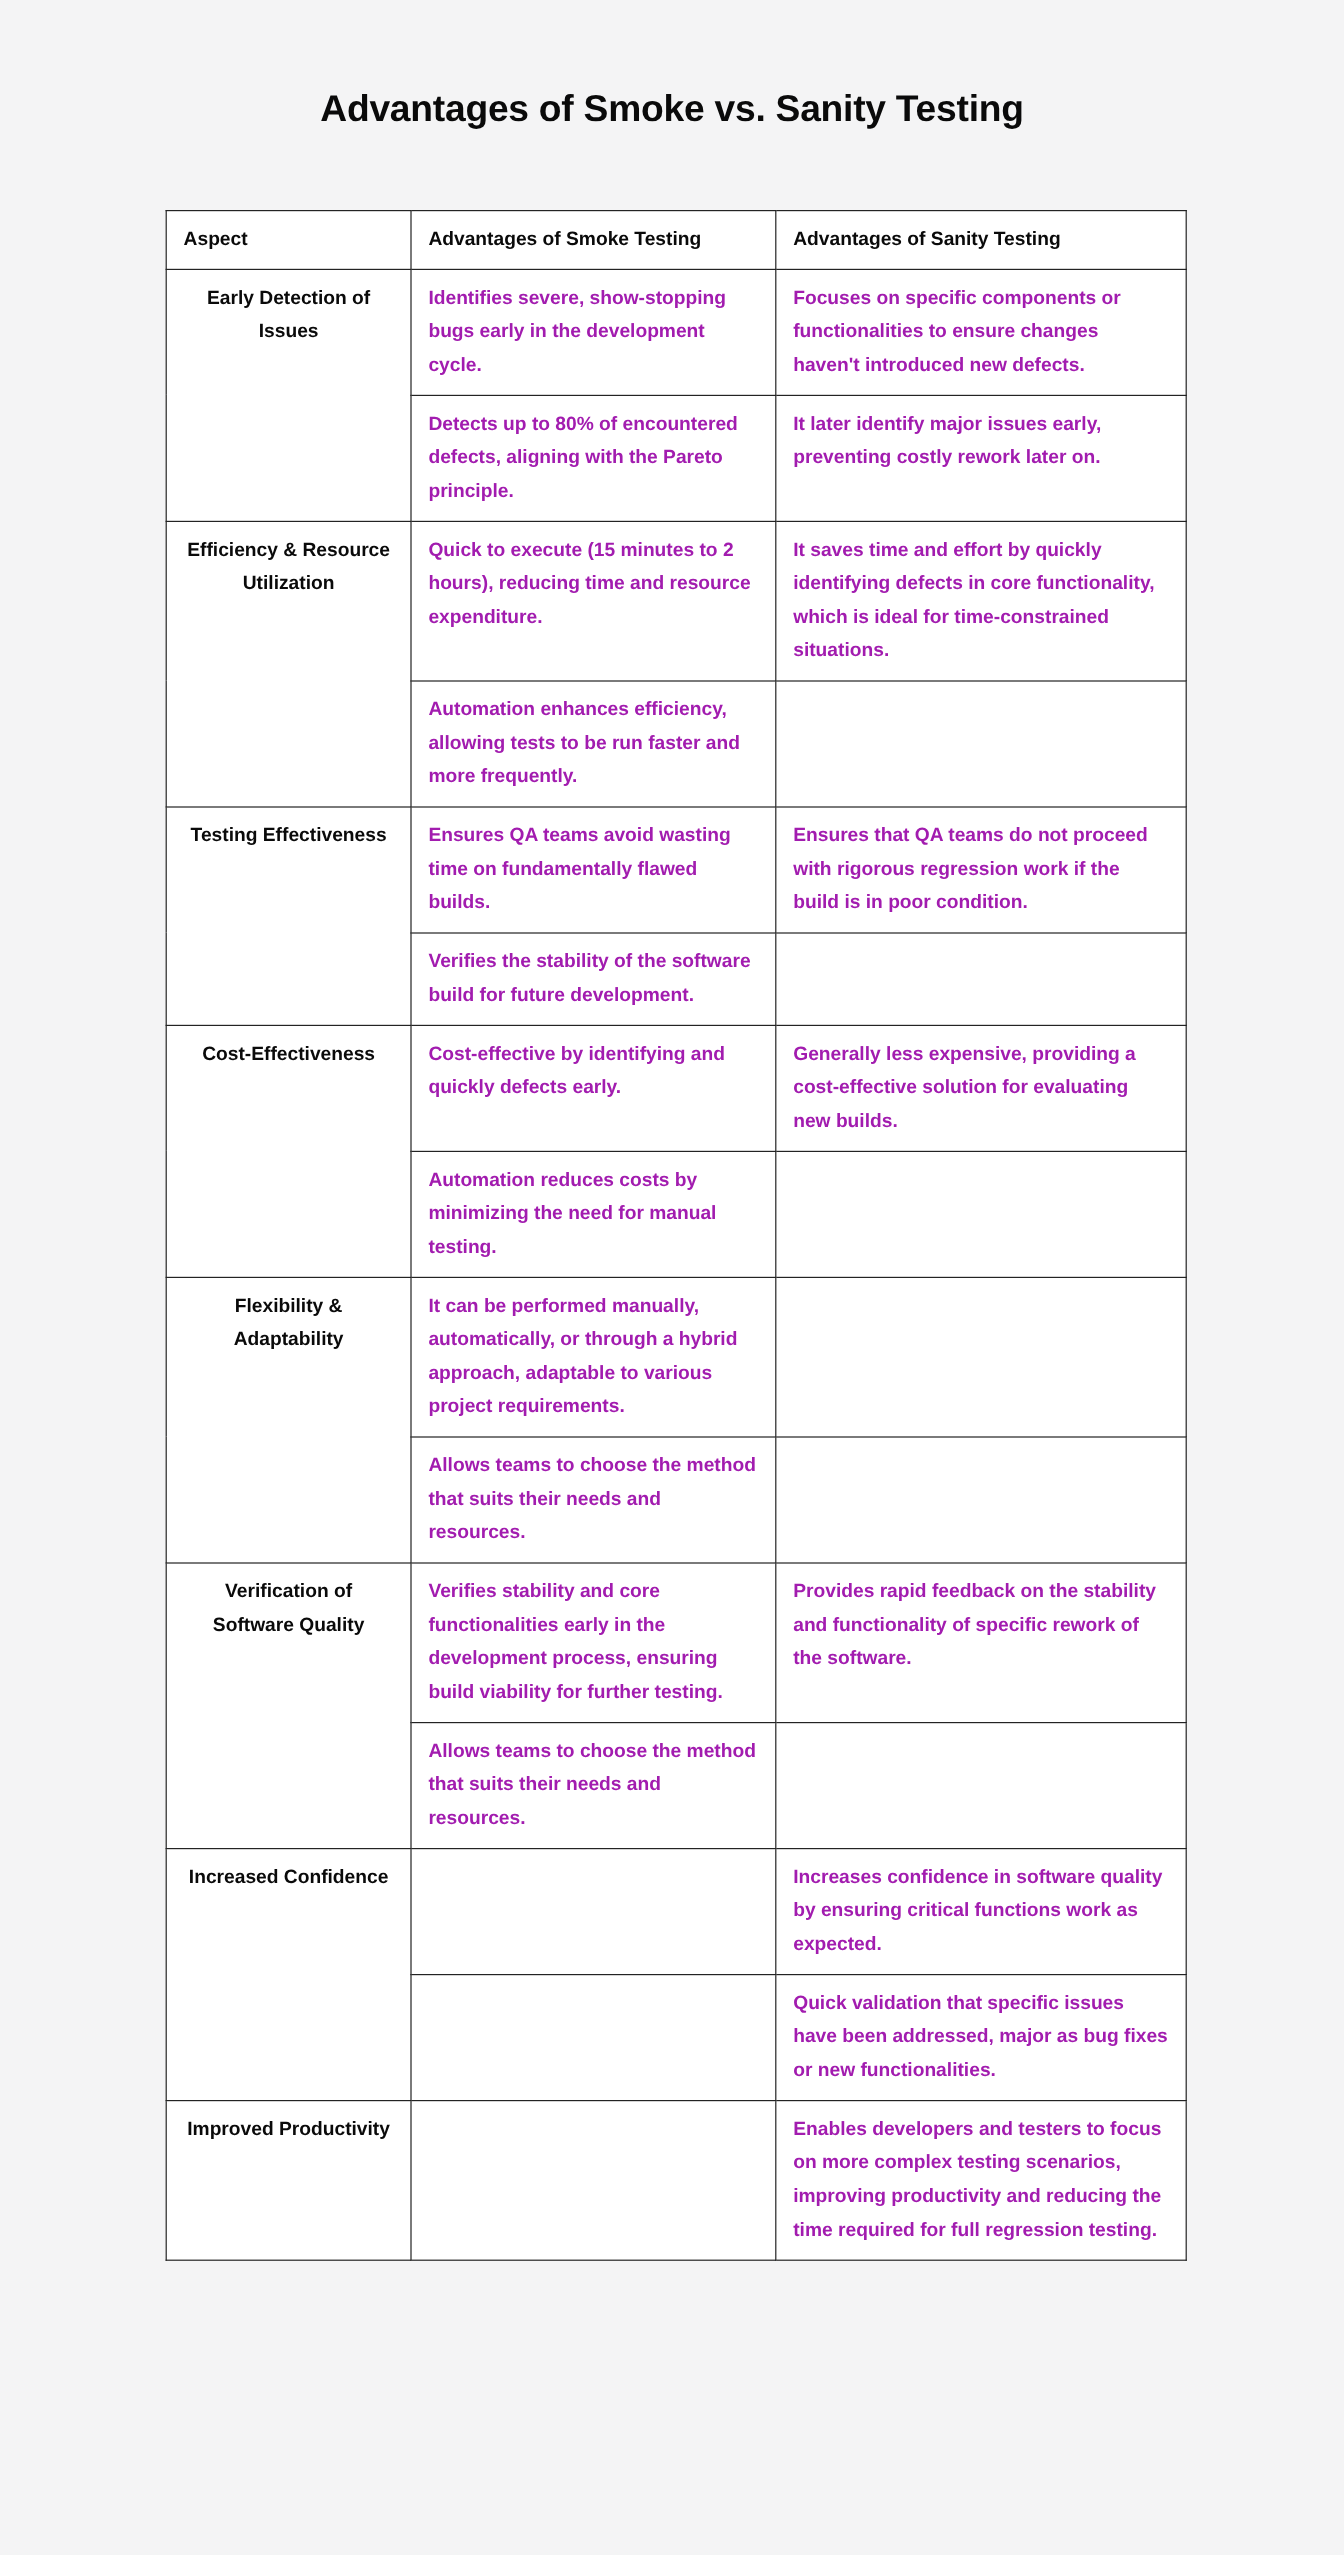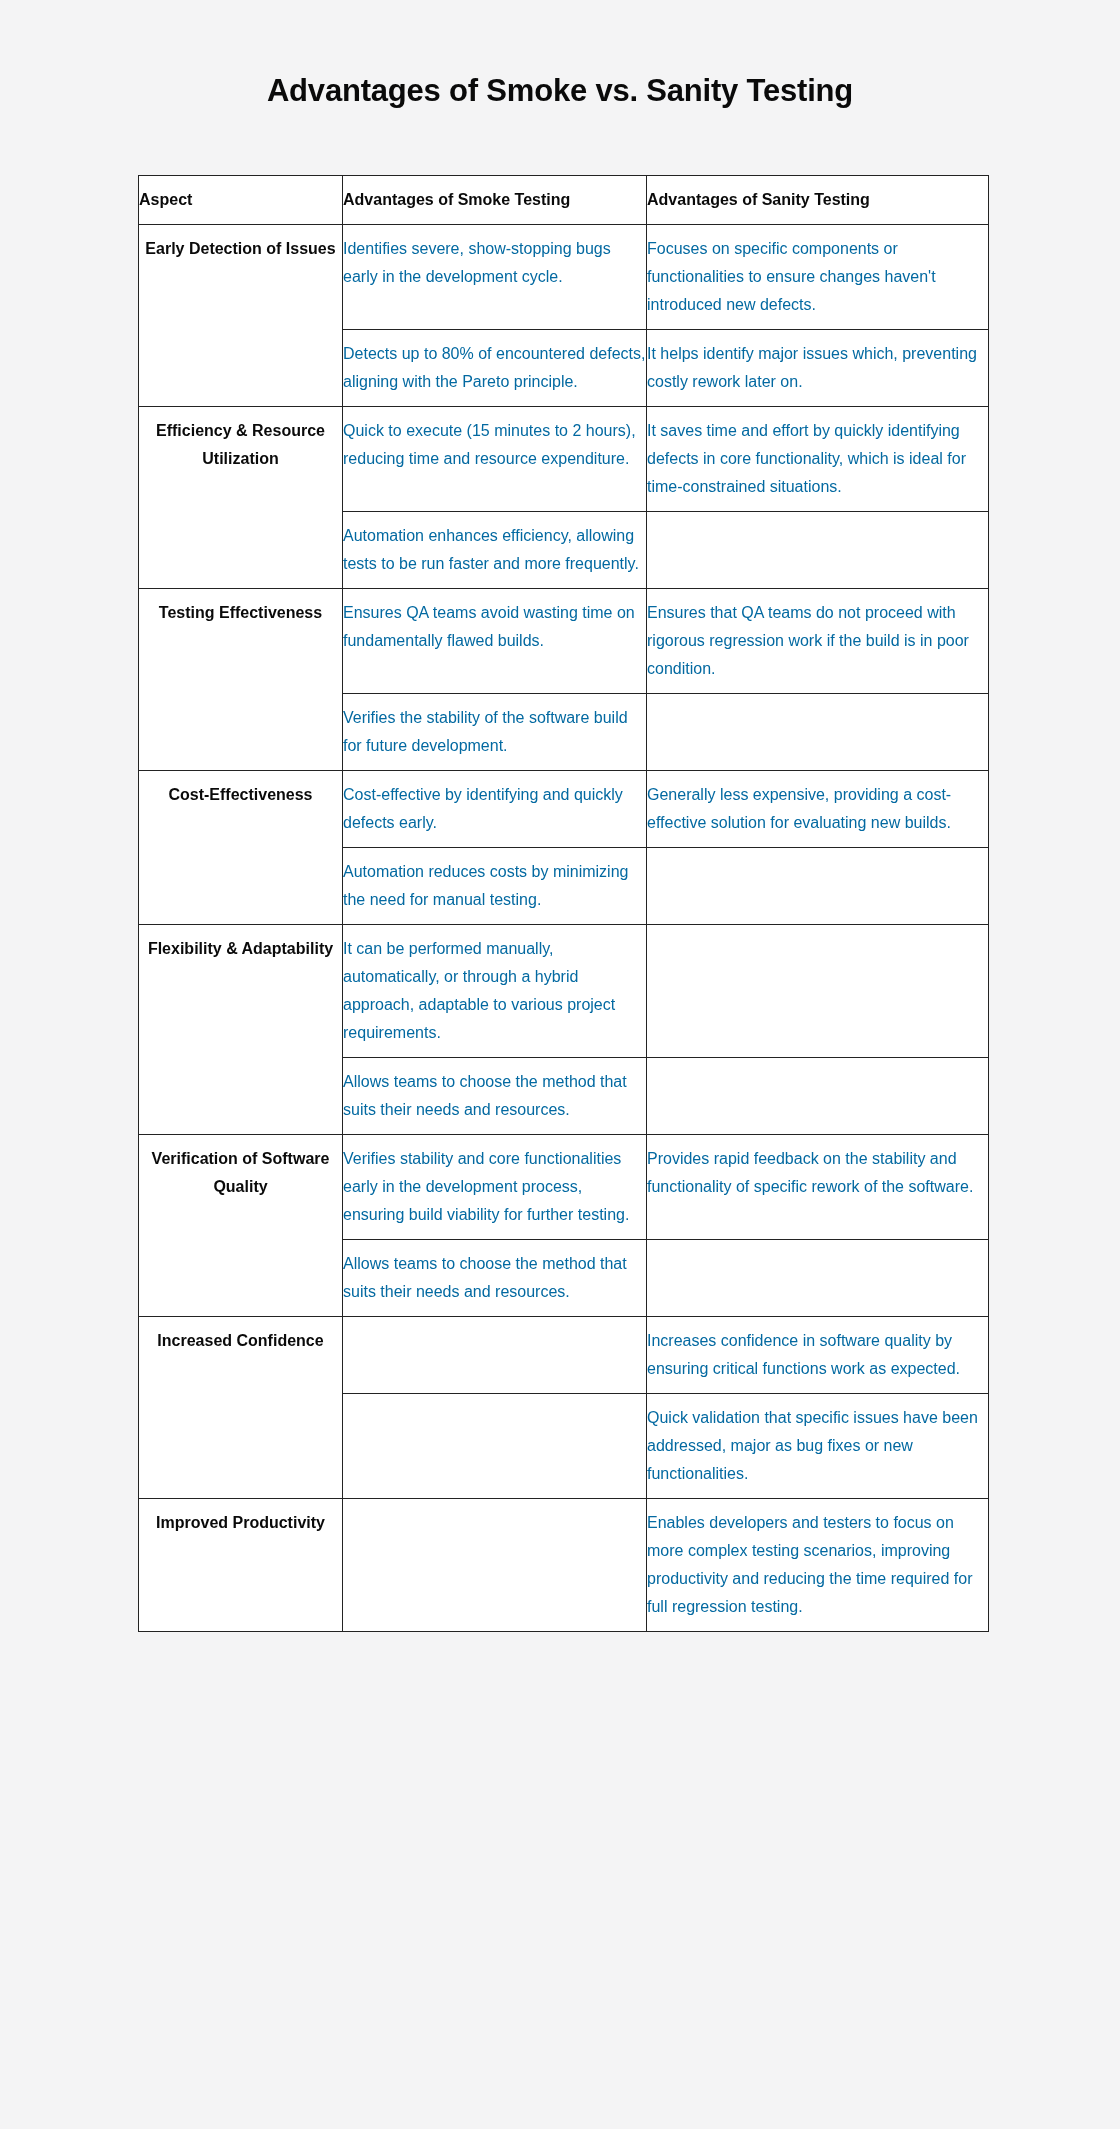--- a/index.html
+++ b/index.html
@@ -29,39 +29,40 @@
   table.comparison {
     border-collapse: collapse;
     table-layout: fixed;
     width: 850px;
     margin: 64px 0 0 138px;
     background: #ffffff;
   }
   table.comparison th,
   table.comparison td {
     border: 1px solid #232323;
-    padding: 10px 0;
+    padding: 10px 14px;
     font-size: 16px;
     line-height: 1.75;
     text-align: left;
     vertical-align: top;
     word-wrap: break-word;
   }
   table.comparison th {
     font-weight: 700;
     color: #0a0a0a;
     vertical-align: middle;
   }
   table.comparison td.aspect {
     font-weight: 700;
     color: #0a0a0a;
     text-align: center;
   }
   table.comparison td.cell {
-    color: #0369a1;
+    color: #a21caf;
+    font-weight: bold;
   }
 </style>
 </head>
 <body>
 
 <div class="page">
 
   <h1 class="page-title">Advantages of Smoke vs. Sanity Testing</h1>
 
   <table class="comparison">
@@ -79,21 +80,21 @@
     </thead>
     <tbody>
 
       <tr>
         <td class="aspect" rowspan="2">Early Detection of Issues</td>
         <td class="cell">Identifies severe, show-stopping bugs early in the development cycle.</td>
         <td class="cell">Focuses on specific components or functionalities to ensure changes haven't introduced new defects.</td>
       </tr>
       <tr>
         <td class="cell">Detects up to 80% of encountered defects, aligning with the Pareto principle.</td>
-        <td class="cell">It helps identify major issues which, preventing costly rework later on.</td>
+        <td class="cell">It later identify major issues early, preventing costly rework later on.</td>
       </tr>
 
       <tr>
         <td class="aspect" rowspan="2">Efficiency &amp; Resource Utilization</td>
         <td class="cell">Quick to execute (15 minutes to 2 hours), reducing time and resource expenditure.</td>
         <td class="cell">It saves time and effort by quickly identifying defects in core functionality, which is ideal for time-constrained situations.</td>
       </tr>
       <tr>
         <td class="cell">Automation enhances efficiency, allowing tests to be run faster and more frequently.</td>
         <td class="cell"></td>

